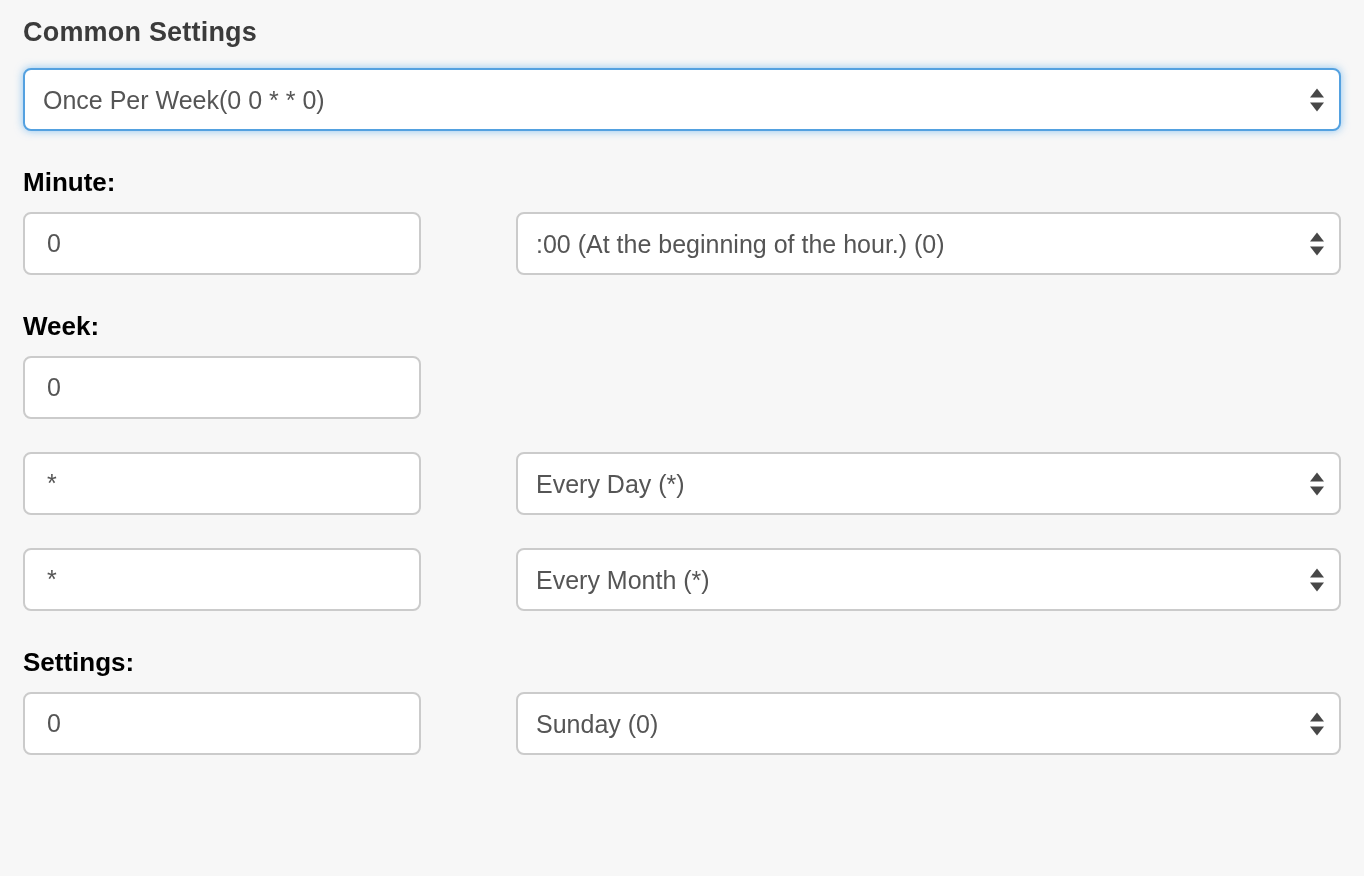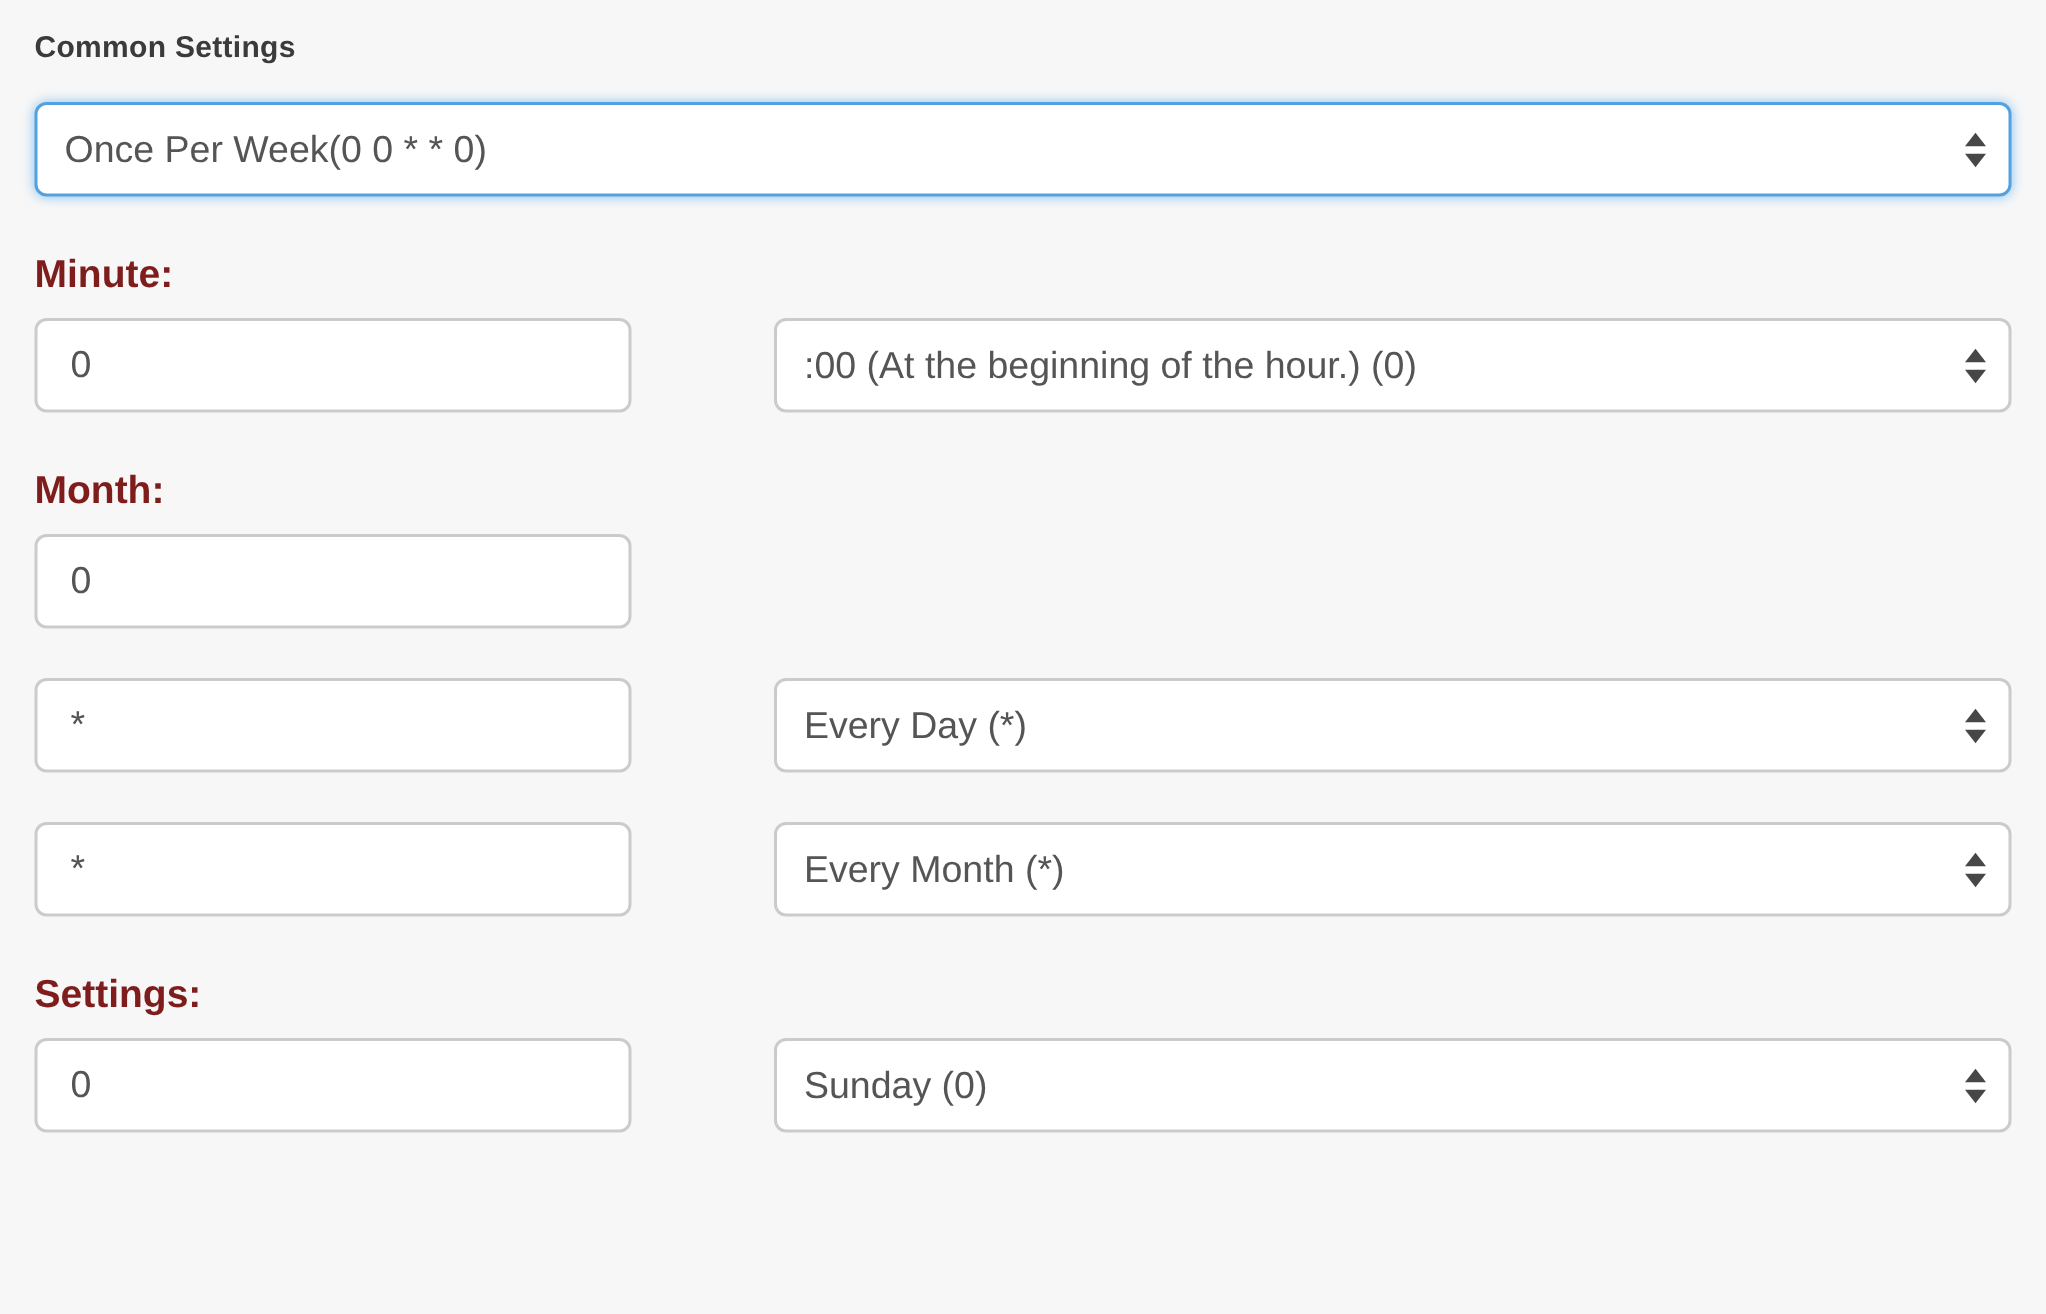--- a/index.html
+++ b/index.html
@@ -16,21 +16,21 @@
     color: #555555;
   }
 
   .page {
     padding: 14px 23px 0 23px;
     width: 100%;
     height: 100%;
   }
 
   .section-heading {
-    font-size: 20px;
+    font-size: 27px;
     font-weight: 700;
     color: #3b3b3b;
     line-height: 36px;
     letter-spacing: 0.2px;
   }
 
   
   .ctl {
     height: 63px;
     background: #ffffff;
@@ -83,21 +83,21 @@
   .common-select-wrap select.focused {
     border-color: #54a1e0;
     box-shadow: 0 0 8px rgba(82, 168, 236, 0.65);
   }
 
   .field-block { margin-top: 33px; }
 
   .field-label {
     font-size: 26px;
     font-weight: 700;
-    color: #7f1d1d;
+    color: #000000;
     line-height: 36px;
   }
 
   .field-row {
     display: flex;
     align-items: center;
     margin-top: 12px;
   }
 
   .field-row input[type="text"] {
@@ -139,21 +139,21 @@
           </select>
           <span class="arrows">
               <i class="up"></i>
               <i class="down"></i>
             </span>
         </div>
       </div>
     </div>
 
     <div class="field-block">
-      <div class="field-label">Month:</div>
+      <div class="field-label">Week:</div>
       <div class="field-row">
         <input type="text" class="ctl" value="0" style="">
       </div>
     </div>
 
     <div class="field-block">
       <div class="field-row">
         <input type="text" class="ctl" value="*" style="">
         <div class="select-wrap">
           <select class="ctl">

